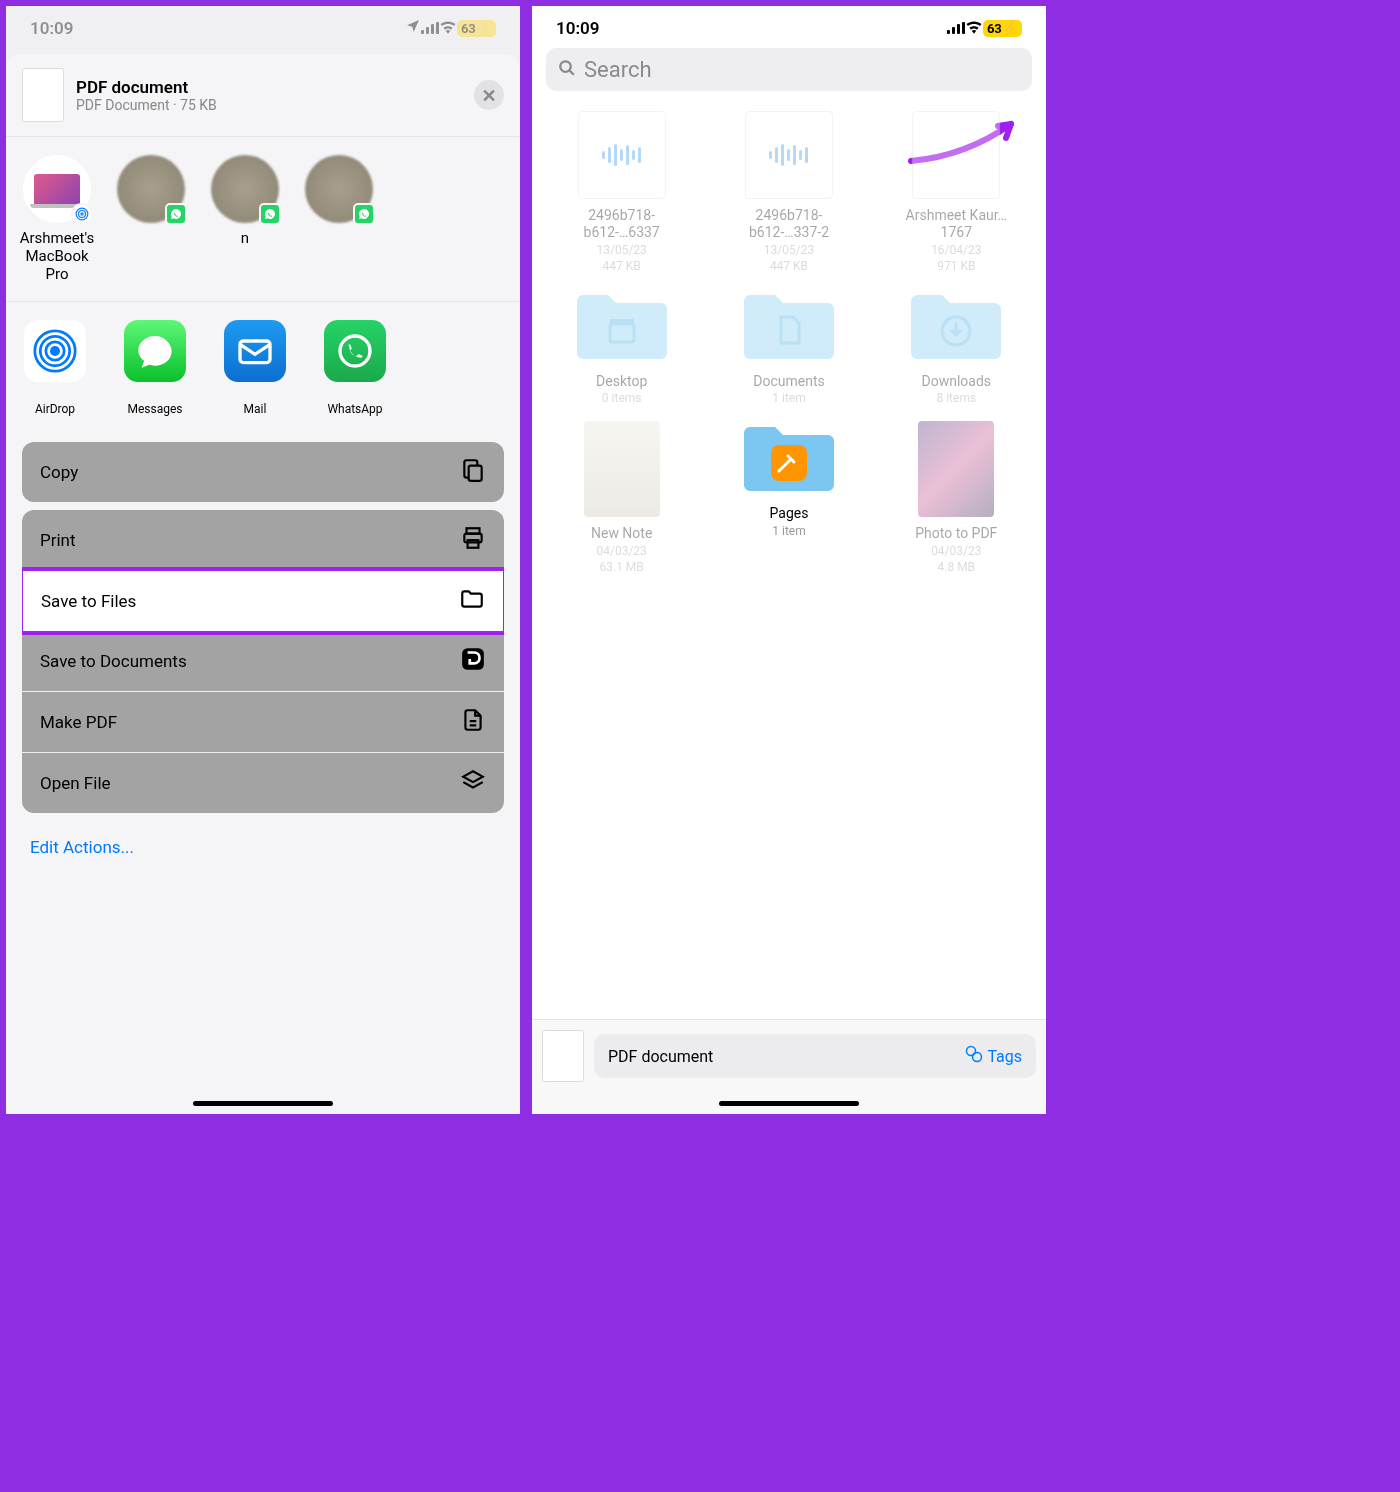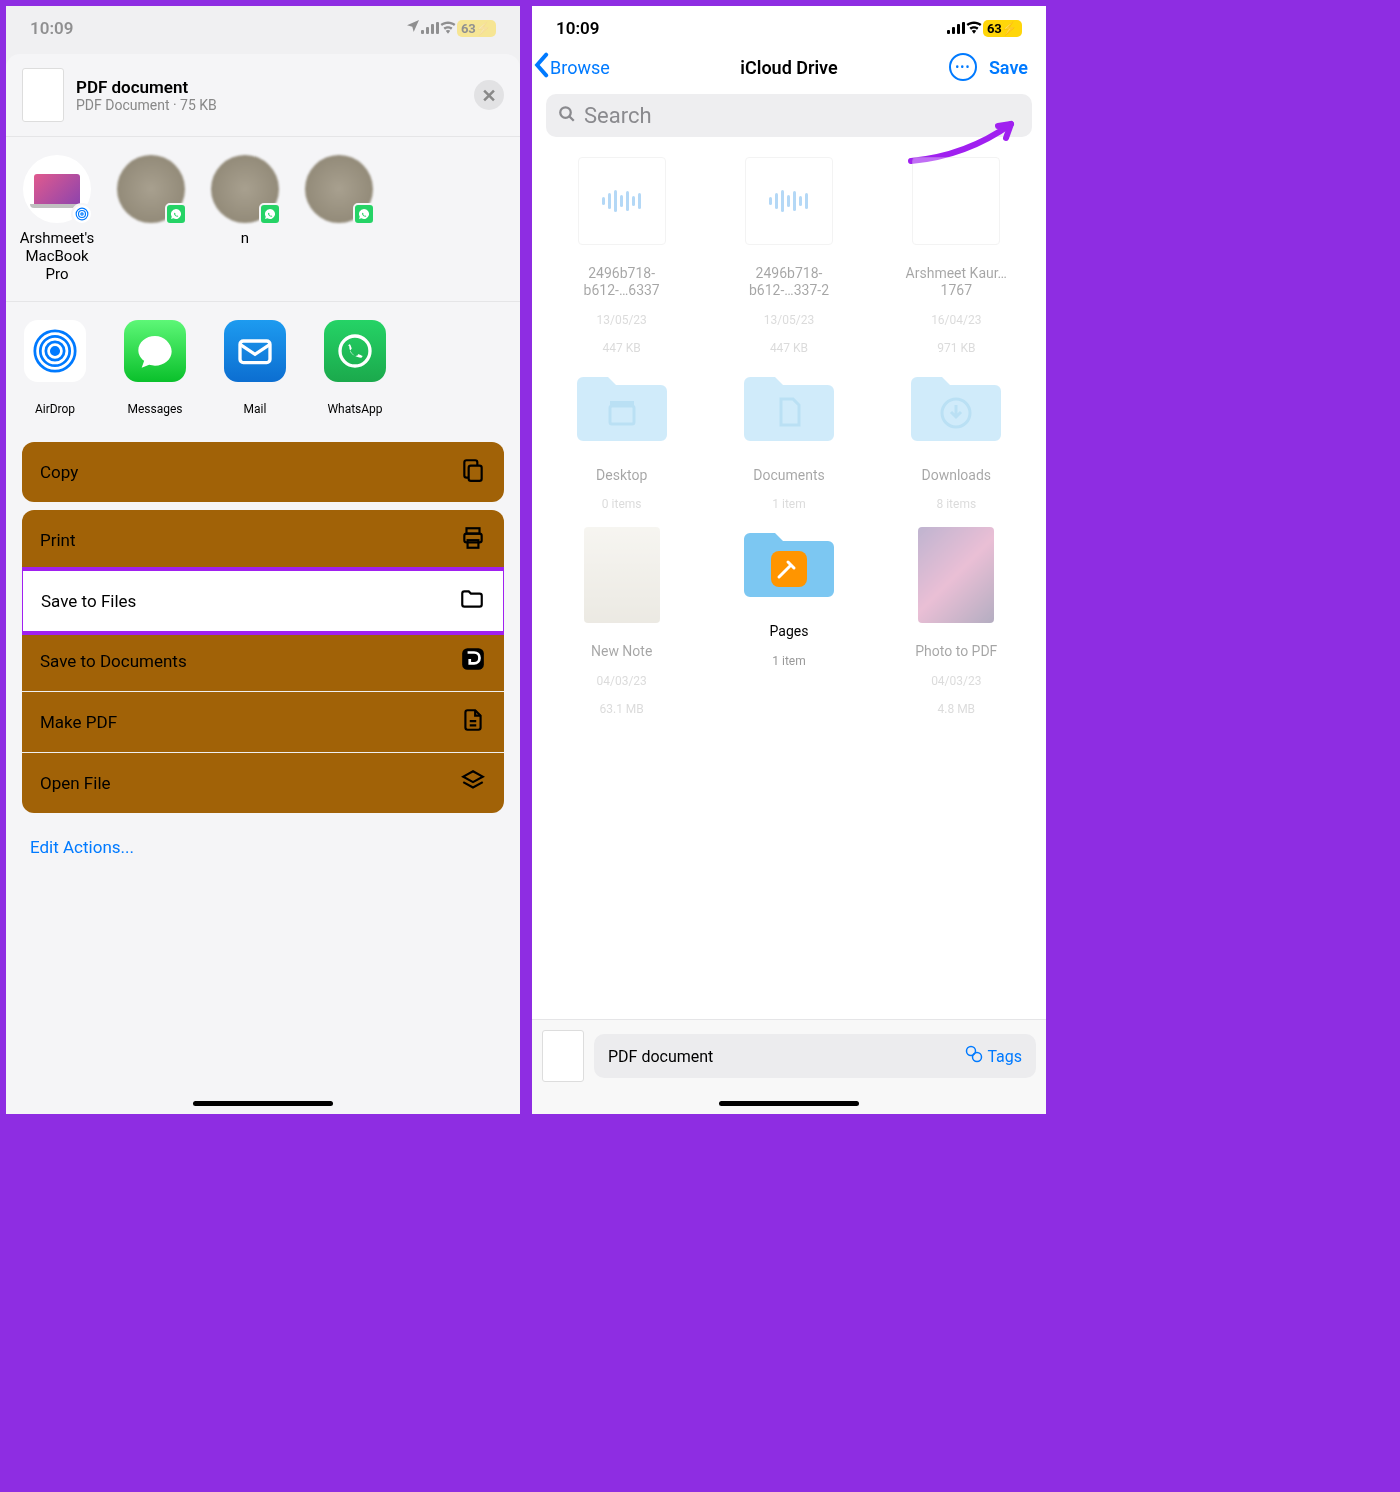--- a/index.html
+++ b/index.html
@@ -30,37 +30,37 @@
 .ad-badge{position:absolute;bottom:-2px;right:-2px;width:22px;height:22px;background:#fff;border-radius:50%;border:2px solid #f5f5f7;display:flex;align-items:center;justify-content:center}
 .contact-label{font-size:15px;text-align:center;line-height:1.2;min-height:26px}
 .apps-row{display:flex;padding:18px 10px;gap:22px;overflow-x:hidden}
 .app{display:flex;flex-direction:column;align-items:center;gap:20px;width:78px;flex-shrink:0}
 .app-icon{width:62px;height:62px;border-radius:14px;display:flex;align-items:center;justify-content:center}
 .app-label{font-size:12px}
 .airdrop-icon{background:#fff}
 .messages-icon{background:linear-gradient(180deg,#5df777,#0ac02b)}
 .mail-icon{background:linear-gradient(180deg,#1d9bf0,#0c6ed1)}
 .whatsapp-icon{background:linear-gradient(180deg,#25d366,#1ba94c)}
-.action-group{margin:8px 16px;background:#a16207;border-radius:12px;overflow:hidden}
+.action-group{margin:8px 16px;background:#a3a3a3;border-radius:12px;overflow:hidden}
 .action-row{display:flex;justify-content:space-between;align-items:center;padding:15px 18px;border-bottom:1px solid #efefef;font-size:17px}
 .action-row:last-child{border-bottom:none}
 .action-row.hl{border:4px solid #a020f0;margin:-4px;border-left-width:5px;border-right-width:5px;position:relative;z-index:1;background:#fff}
 .edit-actions{color:#007aff;font-size:17px;padding:16px 24px}
 .home-indicator{position:absolute;bottom:8px;left:50%;transform:translateX(-50%);width:140px;height:5px;background:#000;border-radius:3px}
 
 .nav-bar{display:flex;align-items:center;justify-content:space-between;padding:8px 8px 8px 0}
 .nav-left{display:flex;align-items:center;color:#007aff;font-size:18px}
 .nav-title{font-size:18px;font-weight:600;position:absolute;left:50%;transform:translateX(-50%)}
 .nav-right{display:flex;align-items:center;gap:12px;padding-right:10px}
 .more-btn{width:28px;height:28px;border:2.5px solid #007aff;border-radius:50%;display:flex;align-items:center;justify-content:center;color:#007aff;font-size:12px;letter-spacing:1px}
 .save-btn{color:#007aff;font-size:18px;font-weight:600}
 .search-bar{margin:4px 14px;background:#eeeef0;border-radius:10px;padding:9px 12px;display:flex;align-items:center;gap:8px;color:#8a8a8e;font-size:22px}
 .arrow-annotation{position:absolute;top:110px;right:20px;pointer-events:none}
 .files-grid{display:grid;grid-template-columns:repeat(3,1fr);gap:16px;padding:16px 14px}
-.file-item{display:flex;flex-direction:column;align-items:center;gap:14px;opacity:.35}
+.file-item{display:flex;flex-direction:column;align-items:center;gap:2px;opacity:.35}
 .file-item.active{opacity:1}
 .file-thumb{width:88px;height:88px;background:#fff;border:1px solid #ddd;border-radius:4px;display:flex;align-items:center;justify-content:center;margin-bottom:6px}
 .folder-thumb{width:100px;height:76px;position:relative;margin-bottom:6px}
 .folder-thumb svg{width:100%;height:100%}
 .file-name{font-size:14px;text-align:center;line-height:1.2;max-width:110px}
 .file-meta{font-size:12px;color:#999}
 .audio-wave{display:flex;align-items:center;gap:3px;height:24px}
 .audio-wave span{width:3px;background:#2a92e8;border-radius:2px}
 .bottom-bar{position:absolute;bottom:0;left:0;right:0;background:#f8f8f8;padding:10px 10px 32px;display:flex;align-items:center;gap:10px;border-top:1px solid #e5e5e7}
 .bottom-thumb{width:42px;height:52px;background:#fff;border:1px solid #ddd;border-radius:3px}
@@ -269,35 +269,20 @@
             <rect x="10" y="2" width="3" height="10" rx="1"></rect>
             <rect x="15" y="0" width="3" height="12" rx="1"></rect>
           </svg></span>
       <span><svg width="18" height="14" viewBox="0 0 24 18" fill="currentColor">
             <path d="M12 18l-3-4c1.7-1.3 4.3-1.3 6 0l-3 4zm-6-8c3.3-2.7 8.7-2.7 12 0l-2 2.5c-2.2-1.8-5.8-1.8-8 0L6 10zm-4-5c5.5-4.5 14.5-4.5 20 0l-2 2.5C15.6 4 8.4 4 4 7.5L2 5z"></path>
           </svg></span>
       <span class="bat"><span>63</span>⚡</span>
     </div>
   </div>
 
-  <div class="nav-bar">
-    <div class="nav-left">
-      <span><svg width="18" height="26" viewBox="0 0 12 20" fill="none" stroke="#007aff" stroke-width="3" stroke-linecap="round">
-            <path d="M10 2L3 10l7 8"></path>
-          </svg></span>
-      <span>Browse</span>
-    </div>
-    <div class="nav-title">iCloud Drive</div>
-    <div class="nav-right">
-      <div class="more-btn">
-        <span>•••</span>
-      </div>
-      <div class="save-btn">Save</div>
-    </div>
-  </div>
 
   <div class="search-bar">
     <span><svg width="18" height="18" viewBox="0 0 24 24" fill="none" stroke="#8a8a8e" stroke-width="3">
           <circle cx="10" cy="10" r="7"></circle>
           <path d="M21 21l-6-6"></path>
         </svg></span>
     <span>Search</span>
   </div>
 
   <svg class="arrow-annotation" width="120" height="50" viewBox="0 0 120 50">

